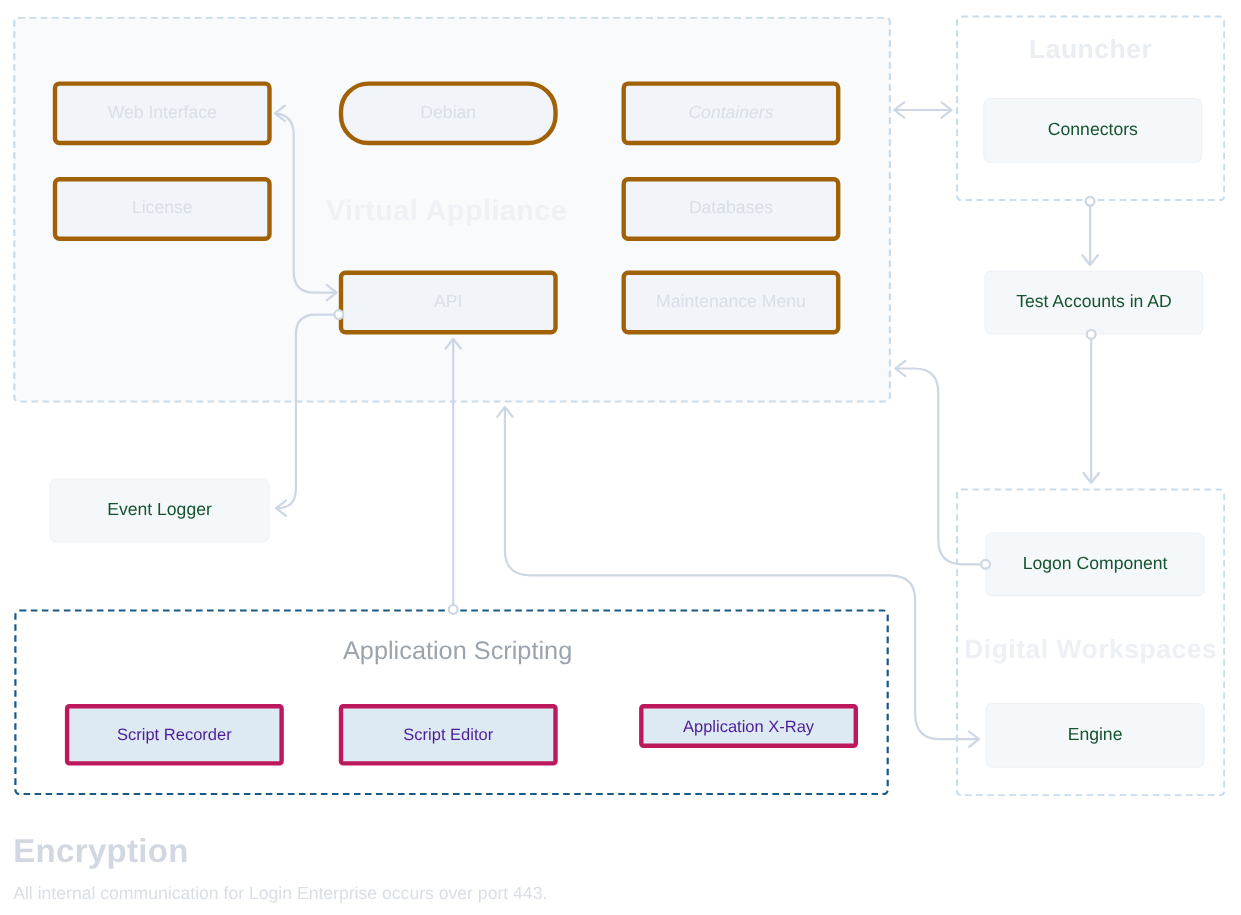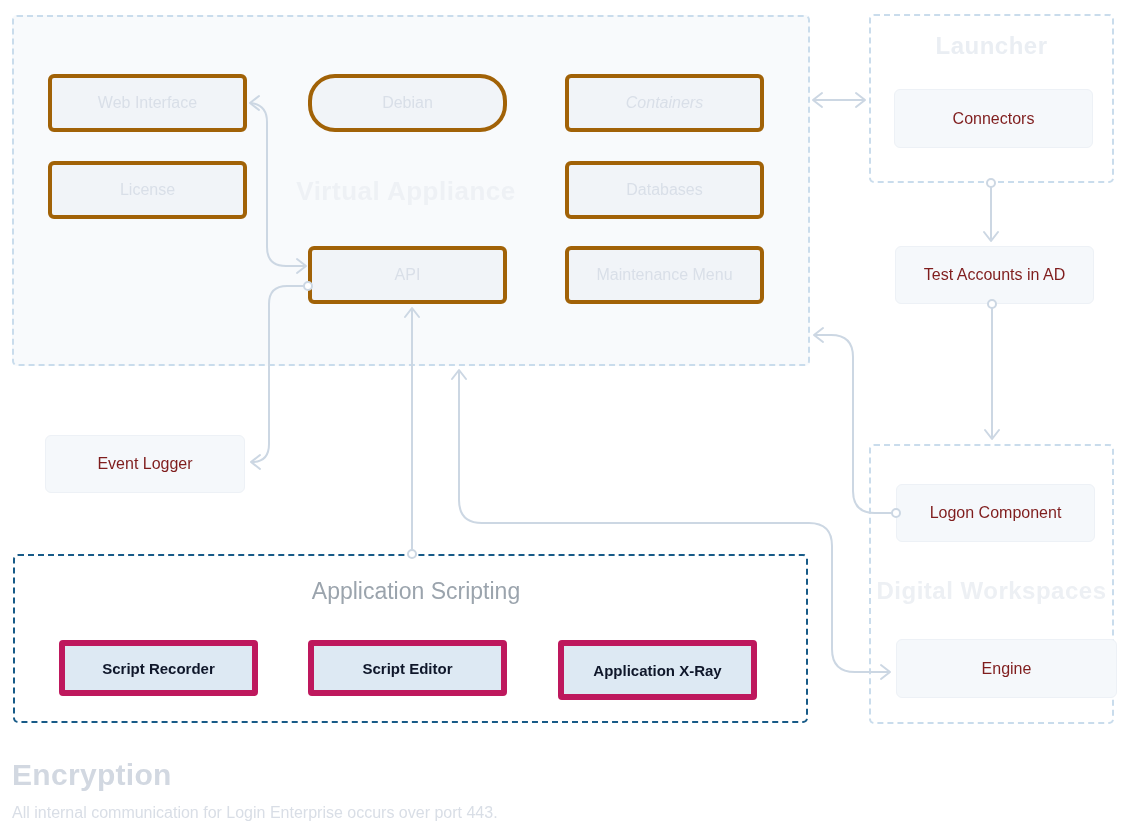--- a/index.html
+++ b/index.html
@@ -28,42 +28,42 @@
     position:absolute;left:116px;top:578px;width:600px;text-align:center;
     font-size:23px;color:#9ba4ad;font-weight:400;white-space:nowrap;
   }
 
   
   .node{
     position:absolute;box-sizing:border-box;display:flex;align-items:center;justify-content:center;
     border-radius:6px;font-size:16px;white-space:nowrap;
   }
   .node.inner{background:#f1f4f8;border:4px solid #a16207;color:#d9dfe8;}
-  .node.outer{background:#f5f8fb;border:1px solid #edf1f6;color:#7f1d1d;}
+  .node.outer{background:#f5f8fb;border:1px solid #edf1f6;color:#14532d;}
   
   .node.hl{
-    background:#dde9f3;border:6px solid #be185d;border-radius:4px;
-    color:#0f172a;font-size:15px;font-weight:700;
+    background:#dde9f3;border:4px solid #be185d;border-radius:4px;
+    color:#4c1d95;font-size:15px;font-weight:400;
   }
 
   #web-interface{left:48px;top:74px;width:199px;height:58px;}
   #debian{left:308px;top:74px;width:199px;height:58px;border-radius:27px;}
   #containers{left:565px;top:74px;width:199px;height:58px;font-style:italic;}
   #license{left:48px;top:161px;width:199px;height:58px;}
   #databases{left:565px;top:161px;width:199px;height:58px;}
   #api{left:308px;top:246px;width:199px;height:58px;}
   #maintenance-menu{left:565px;top:246px;width:199px;height:58px;}
   #connectors{left:894px;top:89px;width:199px;height:59px;}
   #test-accounts{left:895px;top:246px;width:199px;height:58px;}
   #logon-component{left:896px;top:484px;width:199px;height:58px;}
-  #engine{left:896px;top:639px;width:221px;height:59px;}
+  #engine{left:896px;top:639px;width:199px;height:59px;}
   #event-logger{left:45px;top:435px;width:200px;height:58px;}
   #script-recorder{left:59px;top:640px;width:199px;height:56px;}
   #script-editor{left:308px;top:640px;width:199px;height:56px;}
-  #application-xray{left:558px;top:640px;width:199px;height:60px;}
+  #application-xray{left:581px;top:640px;width:199px;height:40px;}
 
   
   #wires{position:absolute;left:0;top:0;width:1128px;height:832px;pointer-events:none;z-index:5;}
   #wires path{stroke:#ccd7e3;stroke-width:2;fill:none;stroke-linecap:round;stroke-linejoin:round;}
   #wires circle{fill:#ffffff;stroke:#ccd7e3;stroke-width:2;}
 
   
   #footer-heading{
     position:absolute;left:12px;top:758px;font-size:30px;font-weight:bold;
     color:#d2d8e1;letter-spacing:.3px;text-align:right;

